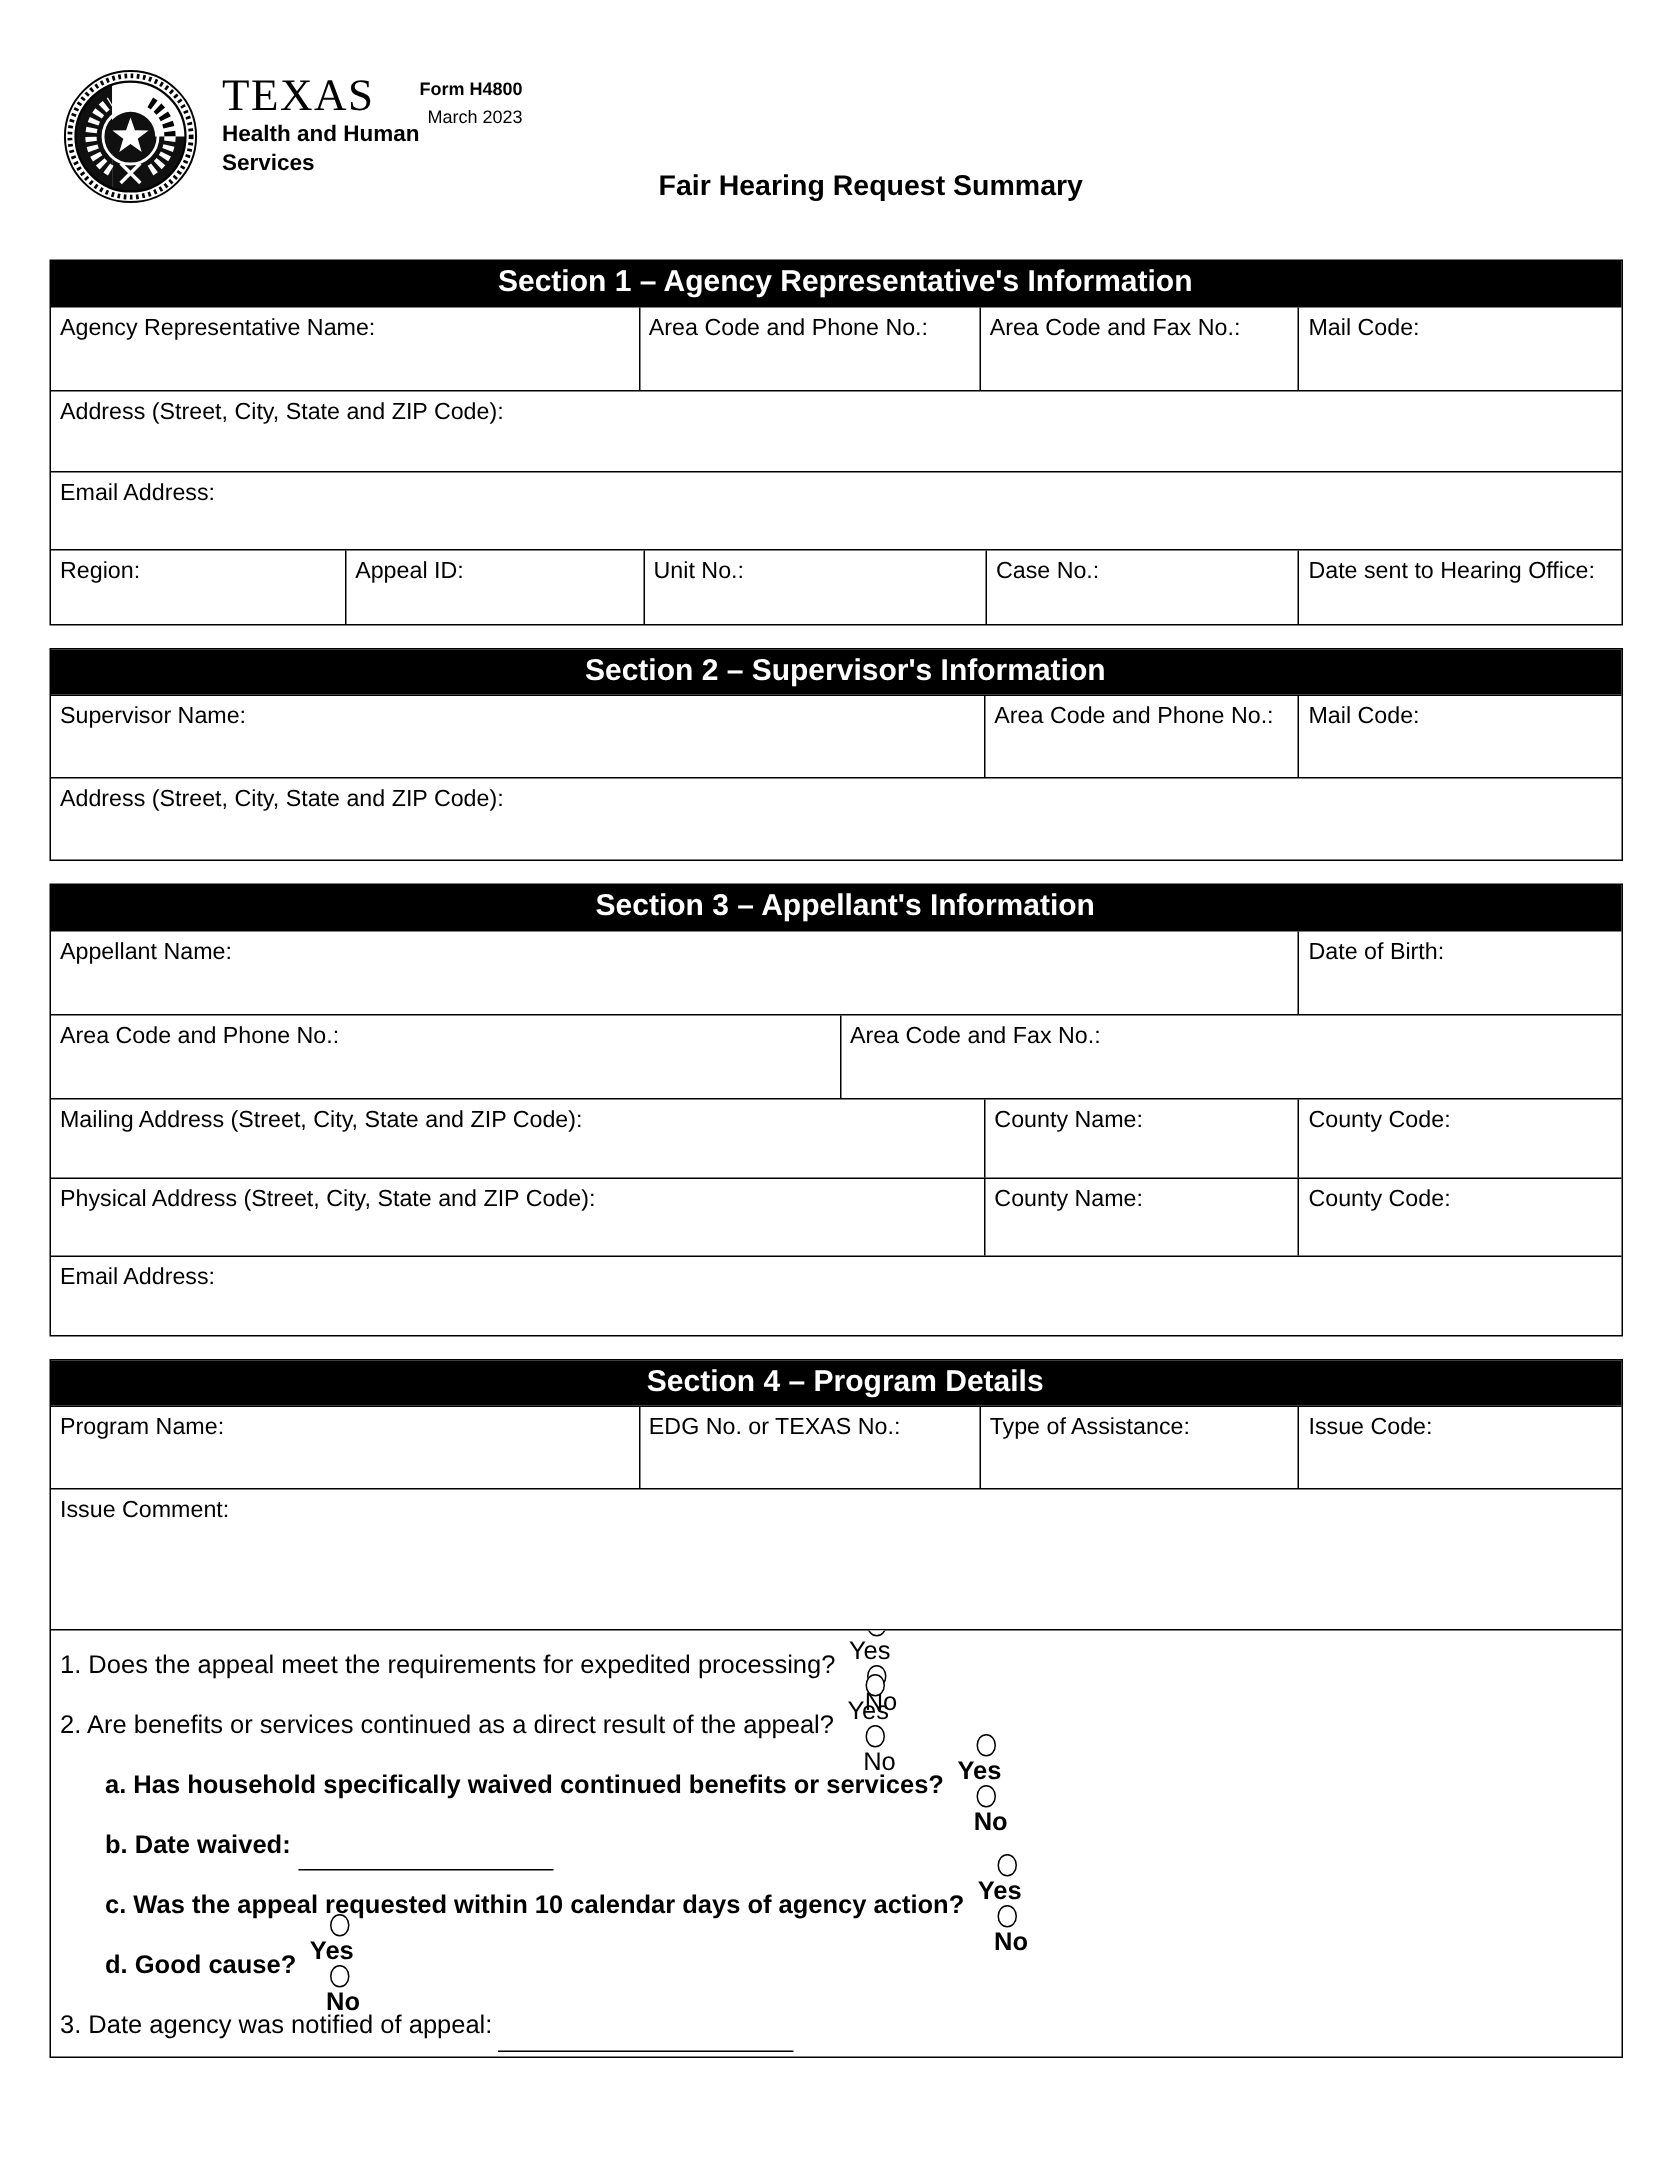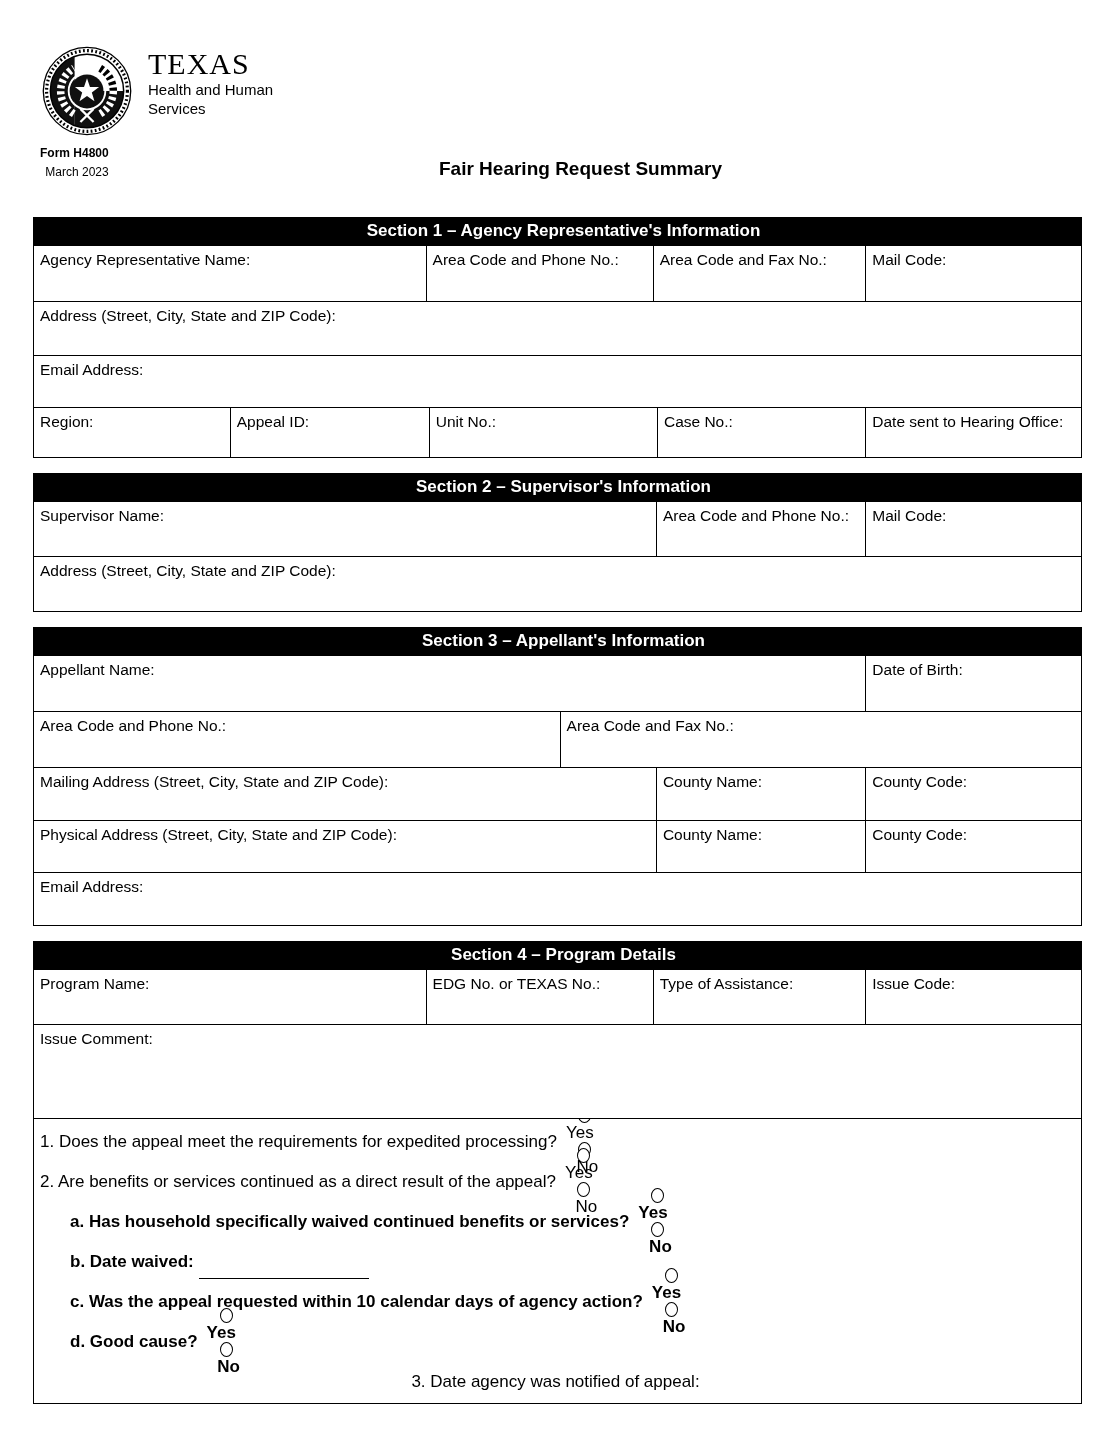--- a/index.html
+++ b/index.html
@@ -2,43 +2,43 @@
 <html><head>
 <meta charset="utf-8">
 <style>
   * { margin:0; padding:0; box-sizing:border-box; }
   html,body { background:#fff; }
   body {
     width:1113px; height:1440px;
     font-family:"Liberation Sans", sans-serif;
     color:#000; position:relative; overflow:hidden;
   }
-  .topbar { display:flex; justify-content:flex-start; align-items:flex-start; padding:44px 46px 0 40px;flex-direction:column; }
+  .topbar { display:flex; justify-content:flex-start; align-items:flex-start; padding:44px 46px 0 40px; }
   .logo { display:flex; gap:14px; }
   .logo-text { padding-top:5px; }
   .logo-state { font-family:"Liberation Serif", serif; font-size:30px; letter-spacing:1px; line-height:30px; }
-  .logo-agency { font-weight:normal; font-size:15px; line-height:17px; margin-top:2px; }
+  .logo-agency { font-weight:bold; font-size:15px; line-height:17px; margin-top:2px; }
   .formnum { text-align:right; font-size:12px; line-height:19px; padding-top:6px; }
   .formnum .num { font-weight:bold; }
   .page-title { text-align:center; font-weight:bold; font-size:19px; margin-top:-24px;margin-left:48px; }
   .content { padding:0 31px 0 33px; }
   .ftable { border:1px solid #000; margin-top:15px; }
   .ftable.first { margin-top:37px; }
-  .fbar { background:#000; color:#fff; font-weight:bold; font-size:17px; text-align:center; padding:3px 0 4px 12px; }
+  .fbar { background:#000; color:#fff; font-weight:bold; font-size:20px; text-align:center; padding:3px 0 4px 12px; }
   .frow { display:flex; border-top:1px solid #000; }
   .fcell { padding:4px 6px; font-size:15.5px; line-height:19px; overflow:hidden; }
   .fcell + .fcell { border-left:1px solid #000; }
   .h56{height:56px} .h55{height:55px} .h54{height:54px} .h53{height:53px} .h52{height:52px} .h50{height:50px} .h94{height:94px}
   .w374{width:37.4%} .w217{width:21.7%} .w203{width:20.3%} .w206{width:20.6%}
   .w190{width:19%} .w187{width:18.7%} .w218{width:21.8%} .w199{width:19.9%}
   .w594{width:59.4%} .w200{width:20%} .w794{width:79.4%} .w502{width:50.2%} .w498{width:49.8%}
   .wfull{width:100%}
   .qcell { display:block; padding:13px 10px 12px 6px; font-size:17px; }
   .qline { display:flex; align-items:center; height:19px; margin-bottom:21px; white-space:nowrap; }
-  .qline.last { margin-bottom:0;flex-direction:column; }
+  .qline.last { margin-bottom:0; }
   .qline.sub { margin-left:30px;font-weight:bold; }
   .radio { width:13px; height:15px; border:1.3px solid #000; border-radius:50%; display:inline-block; flex:0 0 auto; background:#fff; }
   .yn { display:inline-flex; align-items:center; margin-left:9px;flex-direction:column; }
   .yn .radio { margin-right:5px; }
   .yn .ynlbl { margin-right:15px; }
   .yn .ynlbl.last { margin-right:0; }
   .ufield { display:inline-block; border-bottom:1.3px solid #000; height:14px; flex:0 0 auto; }
   .ufield.waived { width:170px; margin-left:5px; transform:translateY(10px); }
   .ufield.notified { width:197px; margin-left:4px; transform:translateY(11px); }
   .seal { display:block; }

